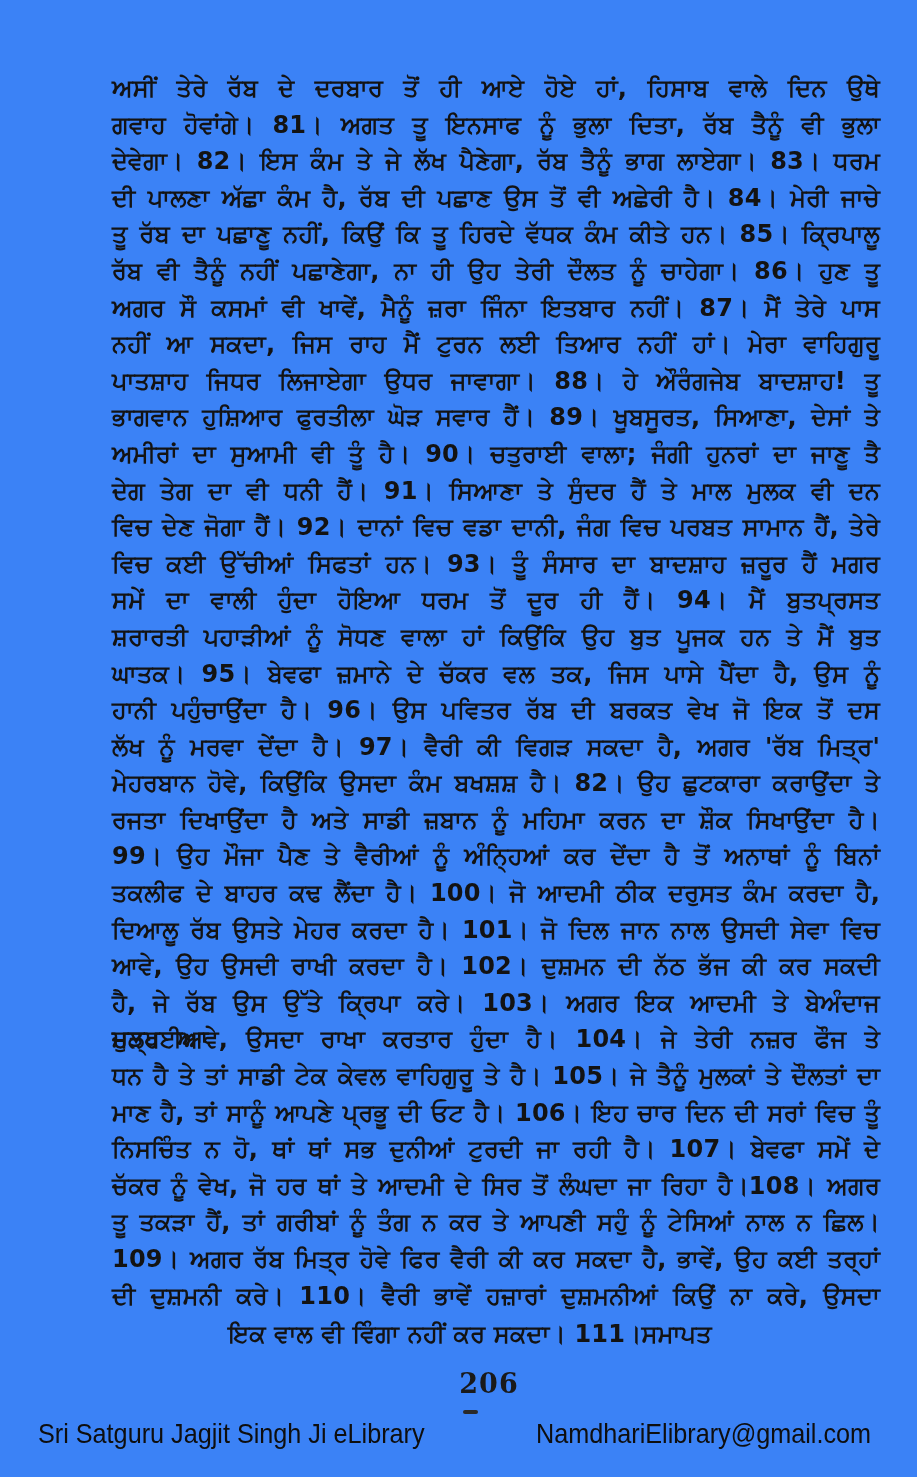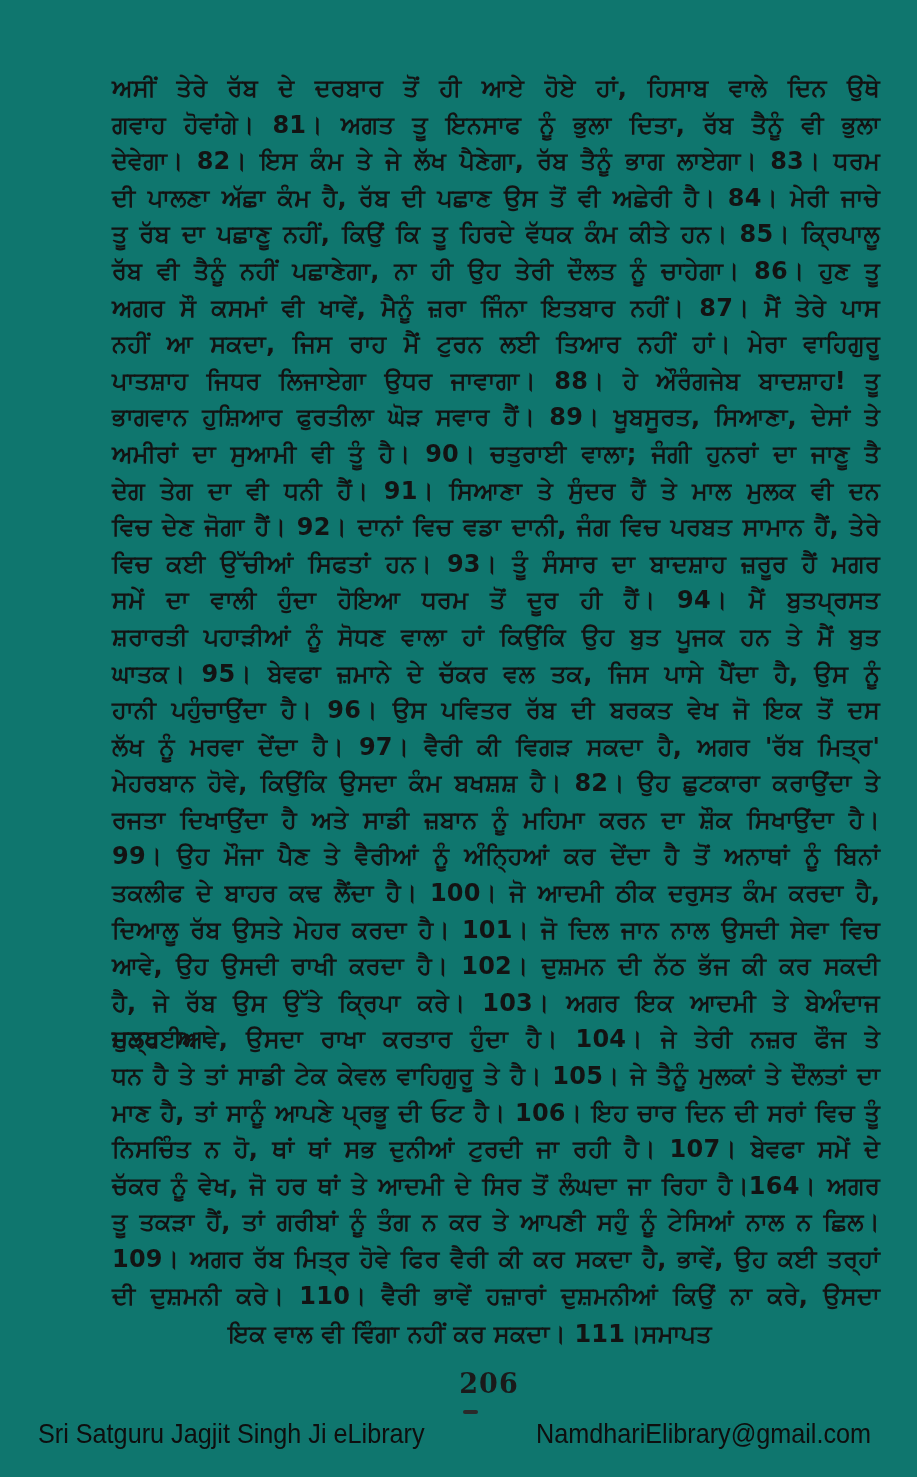--- a/index.html
+++ b/index.html
@@ -10,21 +10,21 @@
     width: 917px;
     height: 1477px;
     background: #ffffff;
     position: relative;
     overflow: hidden;
     font-family: "DejaVu Sans", sans-serif;
   }
   .scan-page {
     position: absolute;
     inset: 0;
-    background: #0f766e;
+    background: #3b82f6;
   }
   
   .text-block {
     position: absolute;
     left: 112px;
     top: 70px;
     width: 768px;
     color: #131313;
     font-size: 24px;
     font-weight: 600;
@@ -137,21 +137,21 @@
       <div class="text-line">ਰਜਤਾ ਦਿਖਾਉਂਦਾ ਹੈ ਅਤੇ ਸਾਡੀ ਜ਼ਬਾਨ ਨੂੰ ਮਹਿਮਾ ਕਰਨ ਦਾ ਸ਼ੌਕ ਸਿਖਾਉਂਦਾ ਹੈ।</div>
       <div class="text-line">99। ਉਹ ਮੌਜਾ ਪੈਣ ਤੇ ਵੈਰੀਆਂ ਨੂੰ ਅੰਨ੍ਹਿਆਂ ਕਰ ਦੇਂਦਾ ਹੈ ਤੋਂ ਅਨਾਥਾਂ ਨੂੰ ਬਿਨਾਂ</div>
       <div class="text-line">ਤਕਲੀਫ ਦੇ ਬਾਹਰ ਕਢ ਲੈਂਦਾ ਹੈ। 100। ਜੋ ਆਦਮੀ ਠੀਕ ਦਰੁਸਤ ਕੰਮ ਕਰਦਾ ਹੈ,</div>
       <div class="text-line">ਦਿਆਲੂ ਰੱਬ ਉਸਤੇ ਮੇਹਰ ਕਰਦਾ ਹੈ। 101। ਜੋ ਦਿਲ ਜਾਨ ਨਾਲ ਉਸਦੀ ਸੇਵਾ ਵਿਚ</div>
       <div class="text-line">ਆਵੇ, ਉਹ ਉਸਦੀ ਰਾਖੀ ਕਰਦਾ ਹੈ। 102। ਦੁਸ਼ਮਨ ਦੀ ਨੱਠ ਭੱਜ ਕੀ ਕਰ ਸਕਦੀ</div>
       <div class="text-line">ਹੈ, ਜੇ ਰੱਬ ਉਸ ਉੱਤੇ ਕ੍ਰਿਪਾ ਕਰੇ। 103। ਅਗਰ ਇਕ ਆਦਮੀ ਤੇ ਬੇਅੰਦਾਜ ਮੁਲਖਈਆ</div>
       <div class="text-line">ਚੜ੍ਹ ਆਵੇ, ਉਸਦਾ ਰਾਖਾ ਕਰਤਾਰ ਹੁੰਦਾ ਹੈ। 104। ਜੇ ਤੇਰੀ ਨਜ਼ਰ ਫੌਜ ਤੇ</div>
       <div class="text-line">ਧਨ ਹੈ ਤੇ ਤਾਂ ਸਾਡੀ ਟੇਕ ਕੇਵਲ ਵਾਹਿਗੁਰੂ ਤੇ ਹੈ। 105। ਜੇ ਤੈਨੂੰ ਮੁਲਕਾਂ ਤੇ ਦੌਲਤਾਂ ਦਾ</div>
       <div class="text-line">ਮਾਣ ਹੈ, ਤਾਂ ਸਾਨੂੰ ਆਪਣੇ ਪ੍ਰਭੂ ਦੀ ਓਟ ਹੈ। 106। ਇਹ ਚਾਰ ਦਿਨ ਦੀ ਸਰਾਂ ਵਿਚ ਤੂੰ</div>
       <div class="text-line">ਨਿਸਚਿੰਤ ਨ ਹੋ, ਥਾਂ ਥਾਂ ਸਭ ਦੁਨੀਆਂ ਟੁਰਦੀ ਜਾ ਰਹੀ ਹੈ। 107। ਬੇਵਫਾ ਸਮੇਂ ਦੇ</div>
-      <div class="text-line">ਚੱਕਰ ਨੂੰ ਵੇਖ, ਜੋ ਹਰ ਥਾਂ ਤੇ ਆਦਮੀ ਦੇ ਸਿਰ ਤੋਂ ਲੰਘਦਾ ਜਾ ਰਿਹਾ ਹੈ।164। ਅਗਰ</div>
+      <div class="text-line">ਚੱਕਰ ਨੂੰ ਵੇਖ, ਜੋ ਹਰ ਥਾਂ ਤੇ ਆਦਮੀ ਦੇ ਸਿਰ ਤੋਂ ਲੰਘਦਾ ਜਾ ਰਿਹਾ ਹੈ।108। ਅਗਰ</div>
       <div class="text-line">ਤੂ ਤਕੜਾ ਹੈਂ, ਤਾਂ ਗਰੀਬਾਂ ਨੂੰ ਤੰਗ ਨ ਕਰ ਤੇ ਆਪਣੀ ਸਹੁੰ ਨੂੰ ਟੇਸਿਆਂ ਨਾਲ ਨ ਛਿਲ।</div>
       <div class="text-line">109। ਅਗਰ ਰੱਬ ਮਿਤ੍ਰ ਹੋਵੇ ਫਿਰ ਵੈਰੀ ਕੀ ਕਰ ਸਕਦਾ ਹੈ, ਭਾਵੇਂ, ਉਹ ਕਈ ਤਰ੍ਹਾਂ</div>
       <div class="text-line">ਦੀ ਦੁਸ਼ਮਨੀ ਕਰੇ। 110। ਵੈਰੀ ਭਾਵੇਂ ਹਜ਼ਾਰਾਂ ਦੁਸ਼ਮਨੀਆਂ ਕਿਉਂ ਨਾ ਕਰੇ, ਉਸਦਾ</div>
     </div>
 
   <div class="last-line-row">
     <span>ਇਕ ਵਾਲ ਵੀ ਵਿੰਗਾ ਨਹੀਂ ਕਰ ਸਕਦਾ। 111।</span>
     <span class="end-marker">ਸਮਾਪਤ</span>
   </div>
 

